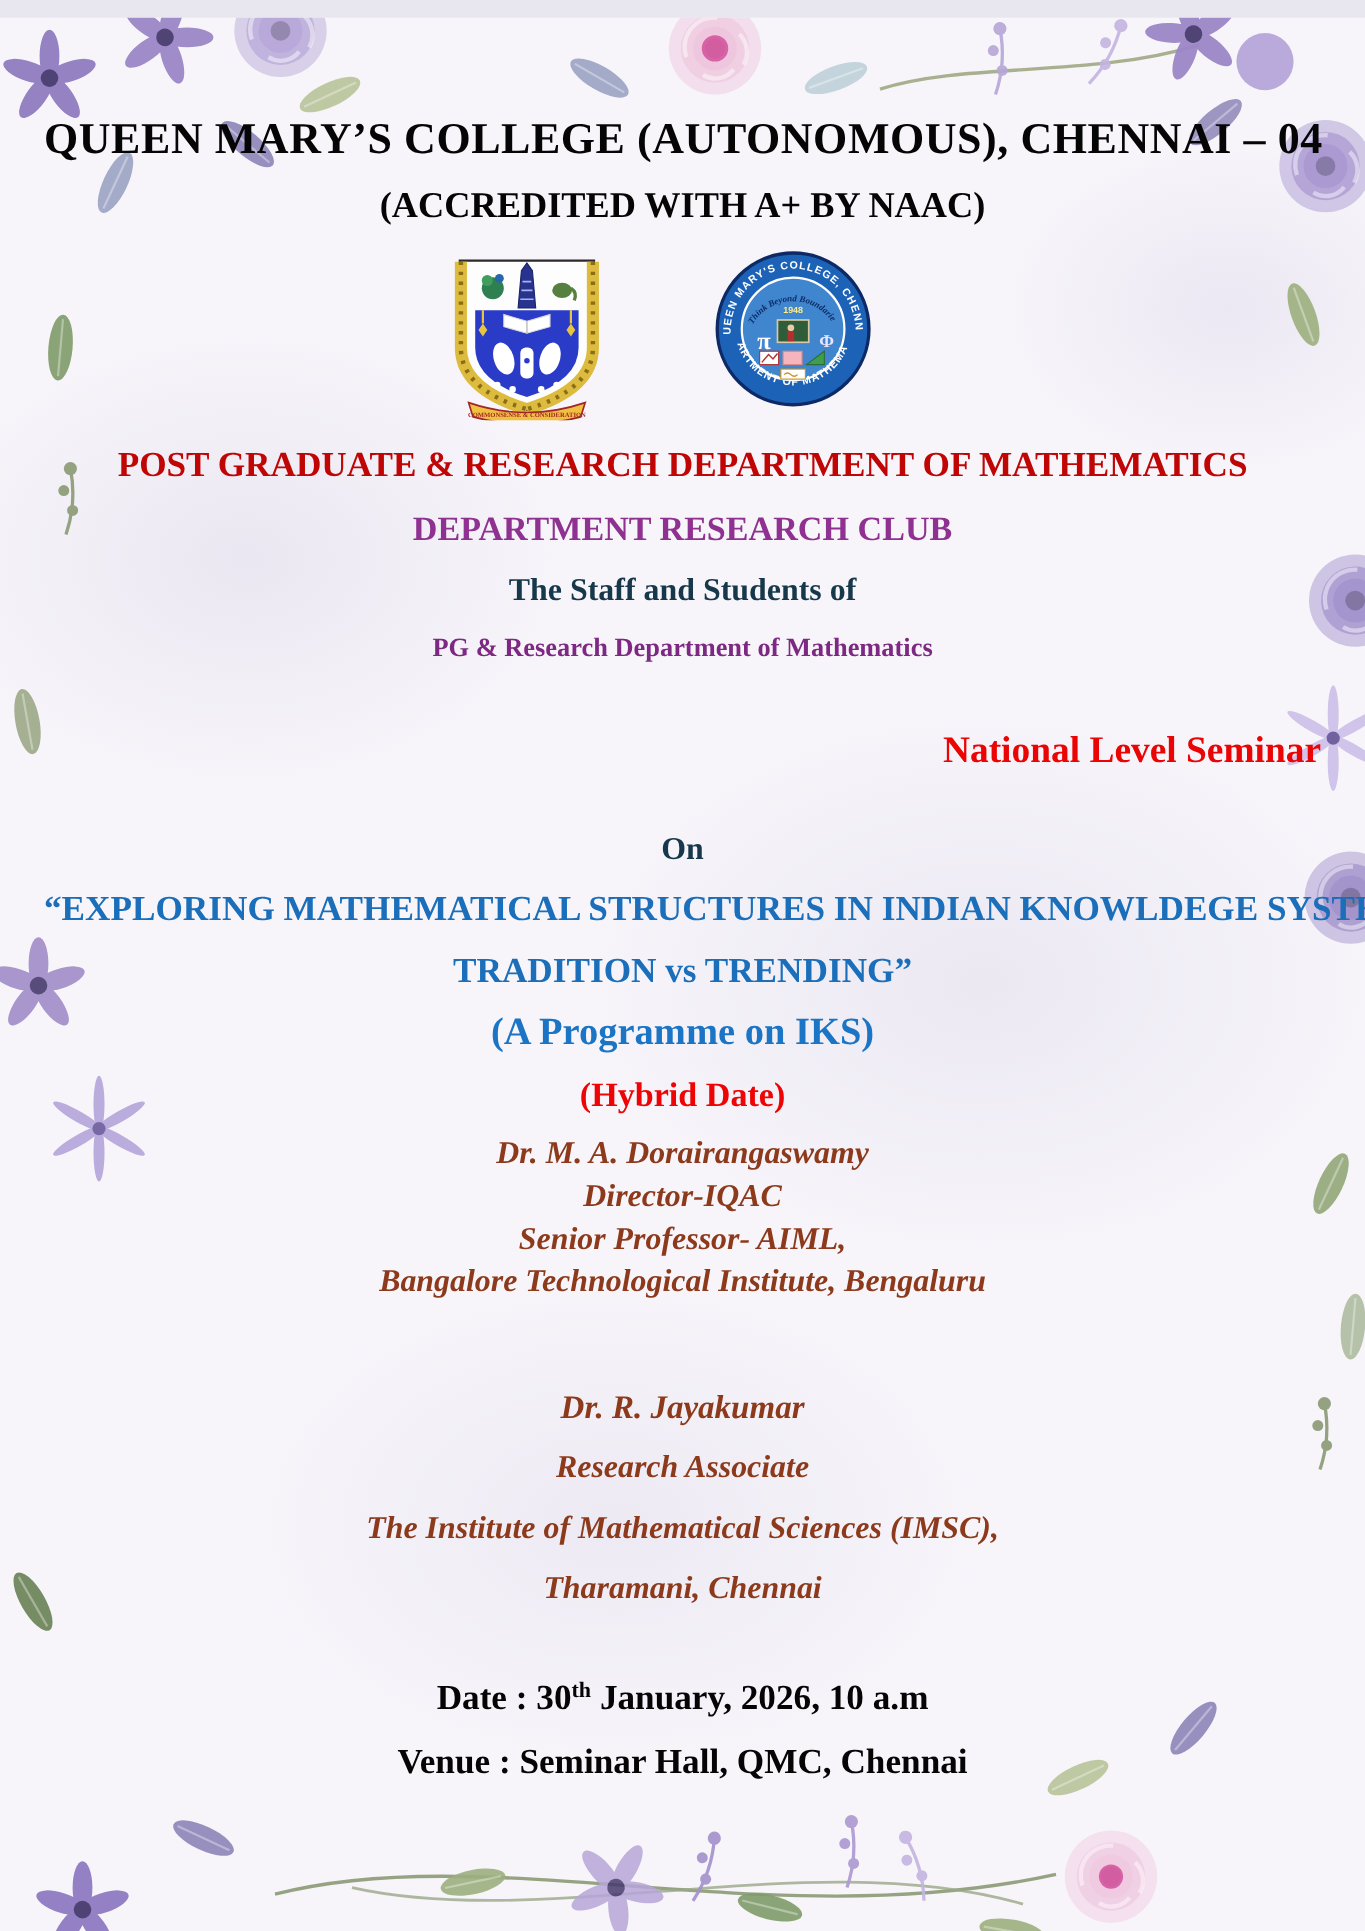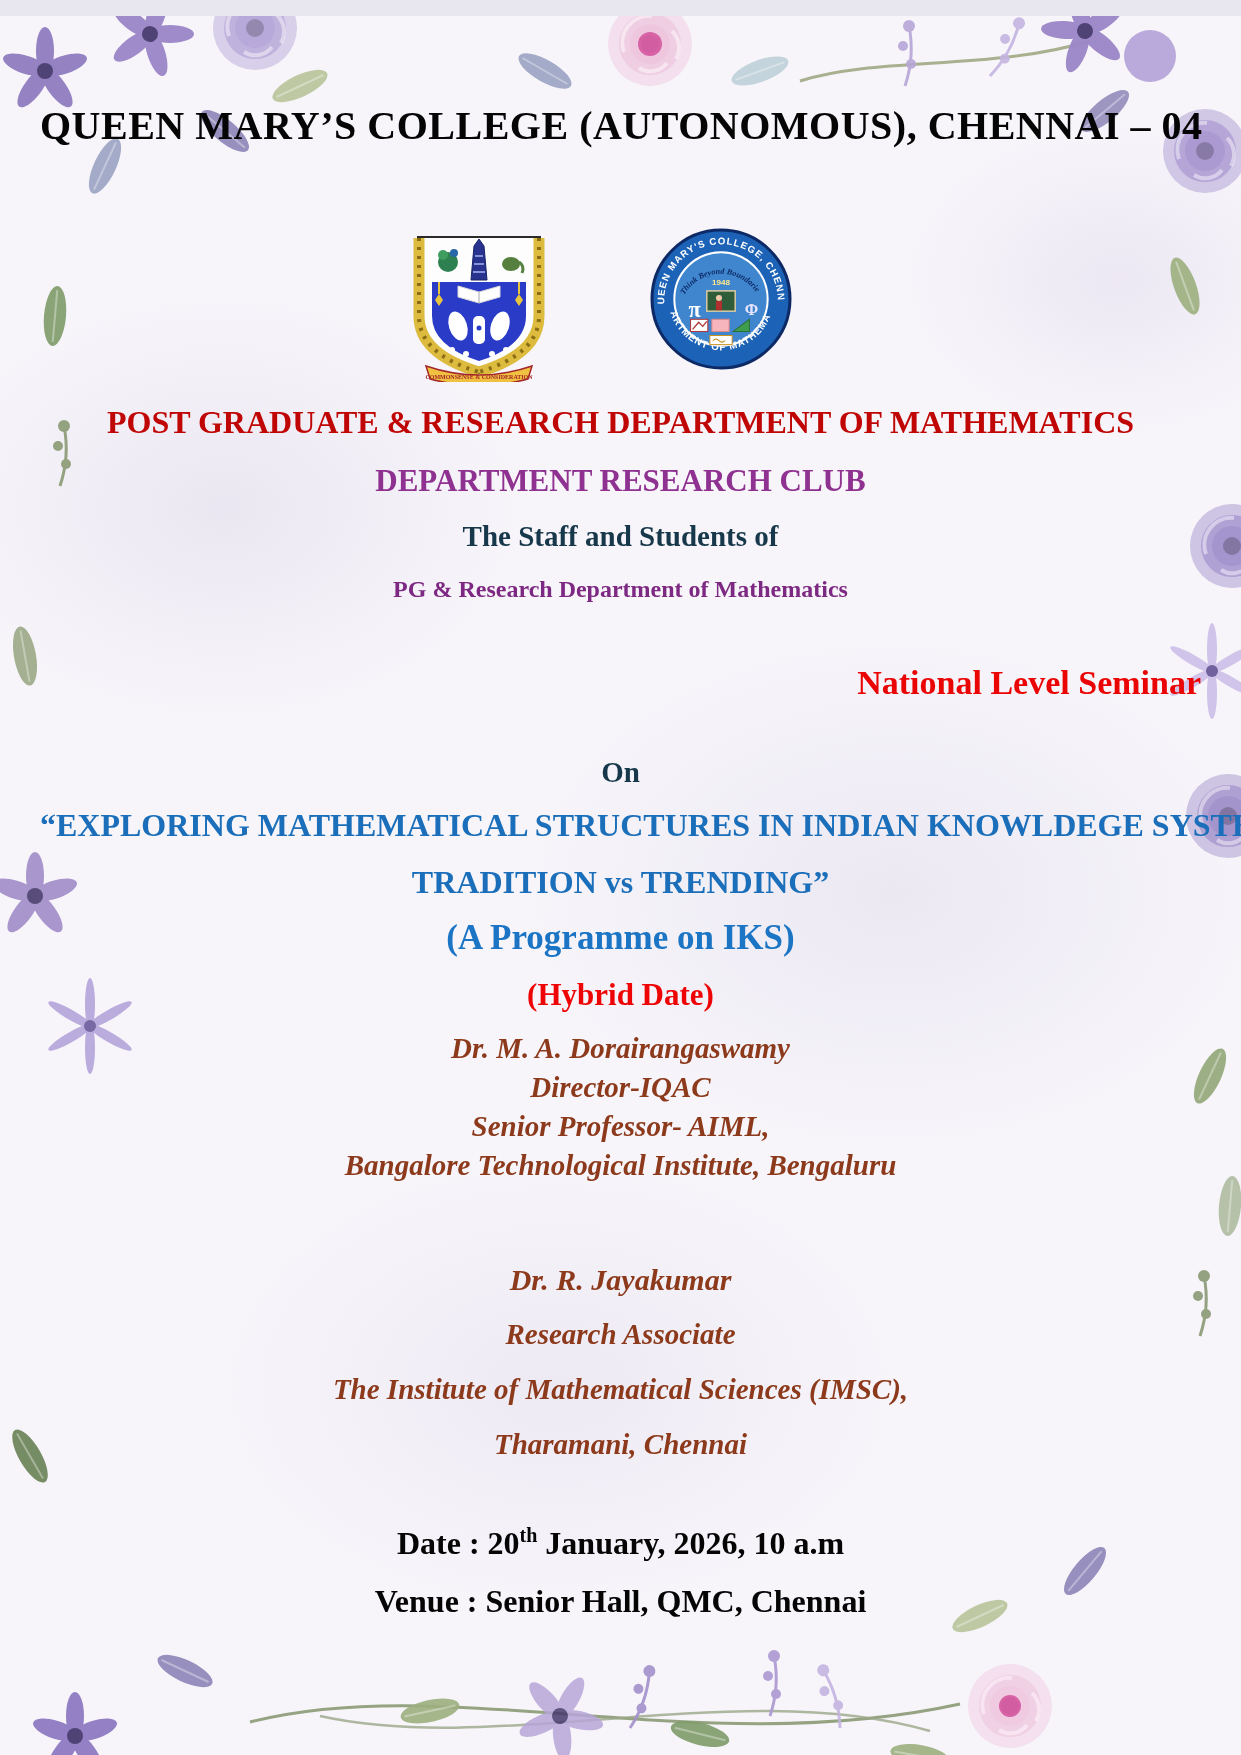--- a/index.html
+++ b/index.html
@@ -145,20 +145,21 @@
     <use href="#leaf" x="980" y="1600" color="#b8c49a" transform="rotate(-25 980 1600)" opacity=".9"></use>
     <use href="#leaf" x="1085" y="1555" color="#8d86b8" transform="rotate(-50 1085 1555)" opacity=".9"></use>
     <use href="#rose" x="1010" y="1685" color="#efc8e0" transform="scale(1.25)" opacity="0"></use>
     <use href="#rose" x="1010" y="1690" color="#efc8e0" opacity=".95"></use>
     <circle cx="1010" cy="1690" r="11" fill="#d4569f" opacity=".9"></circle>
     <use href="#daisy" x="1145" y="1695" color="#9480c4" transform="rotate(20 1145 1695) scale(1.5)" opacity=".95"></use>
     <use href="#leaf" x="920" y="1740" color="#9db07f" transform="rotate(10 920 1740)" opacity=".9"></use>
   </svg>
 
   <div class="ln title1">QUEEN MARY’S COLLEGE (AUTONOMOUS), CHENNAI – 04</div>
+  <div class="ln title2">(ACCREDITED WITH A+ BY NAAC)</div>
 
   <div class="logos">
     <svg class="crest" width="142" height="150" viewBox="0 0 142 150" xmlns="http://www.w3.org/2000/svg">
       <path d="M10,5 H132 V84 Q132 122 71 141 Q10 122 10 84 Z" fill="#fdfdfd" stroke="#2a2a2a" stroke-width="2"></path>
       <path d="M11,6 v78 q0 38 60 56" stroke="#dcbb3e" stroke-width="11" fill="none"></path>
       <path d="M131,6 v78 q0 38 -60 56" stroke="#dcbb3e" stroke-width="11" fill="none"></path>
       <path d="M11,6 v78 q0 38 60 56" stroke="#8a6d14" stroke-width="4" fill="none" stroke-dasharray="3 6"></path>
       <path d="M131,6 v78 q0 38 -60 56" stroke="#8a6d14" stroke-width="4" fill="none" stroke-dasharray="3 6"></path>
       <rect x="22" y="8" width="98" height="42" fill="#fdfdfd"></rect>
 
@@ -246,16 +247,16 @@
     <div>Director-IQAC</div>
     <div>Senior Professor- AIML,</div>
     <div>Bangalore Technological Institute, Bengaluru</div>
   </div>
 
   <div class="ln sp2name brown">Dr. R. Jayakumar</div>
   <div class="ln sp2role brown">Research Associate</div>
   <div class="ln sp2aff1 brown">The Institute of Mathematical Sciences (IMSC),</div>
   <div class="ln sp2aff2 brown">Tharamani, Chennai</div>
 
-  <div class="ln date"><span>Date : 20</span><sup>th</sup><span> January, 2026, 10 a.m</span></div>
-  <div class="ln venue">Venue : Senior Hall, QMC, Chennai</div>
+  <div class="ln date"><span>Date : 30</span><sup>th</sup><span> January, 2026, 10 a.m</span></div>
+  <div class="ln venue">Venue : Seminar Hall, QMC, Chennai</div>
 
 </div>
 
 </body></html>

